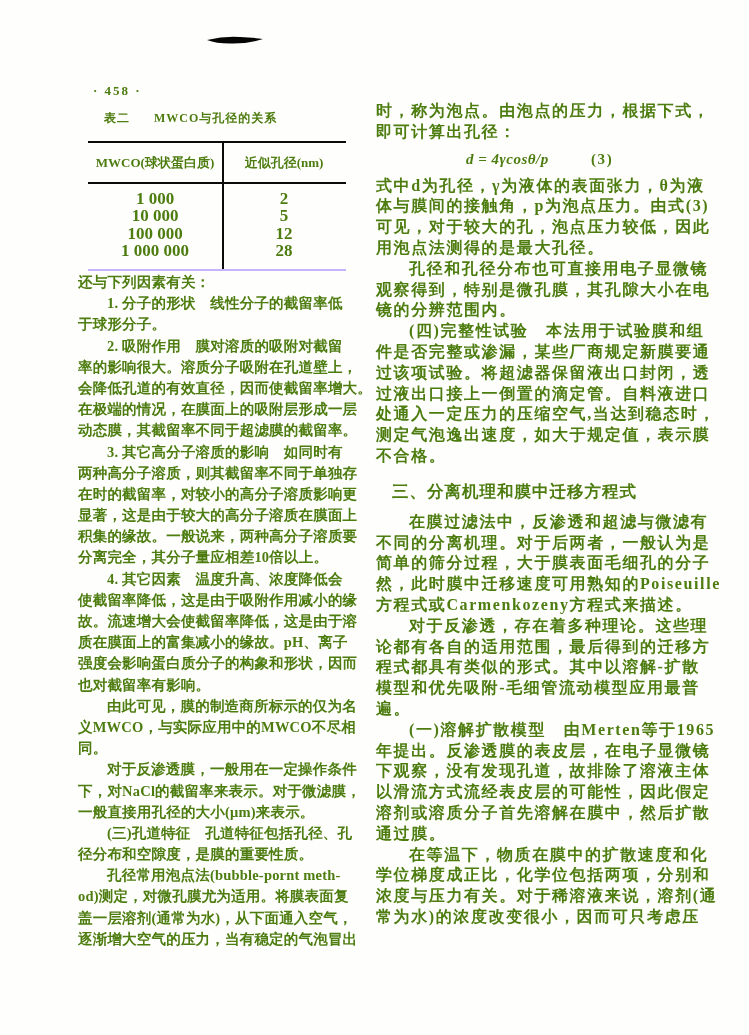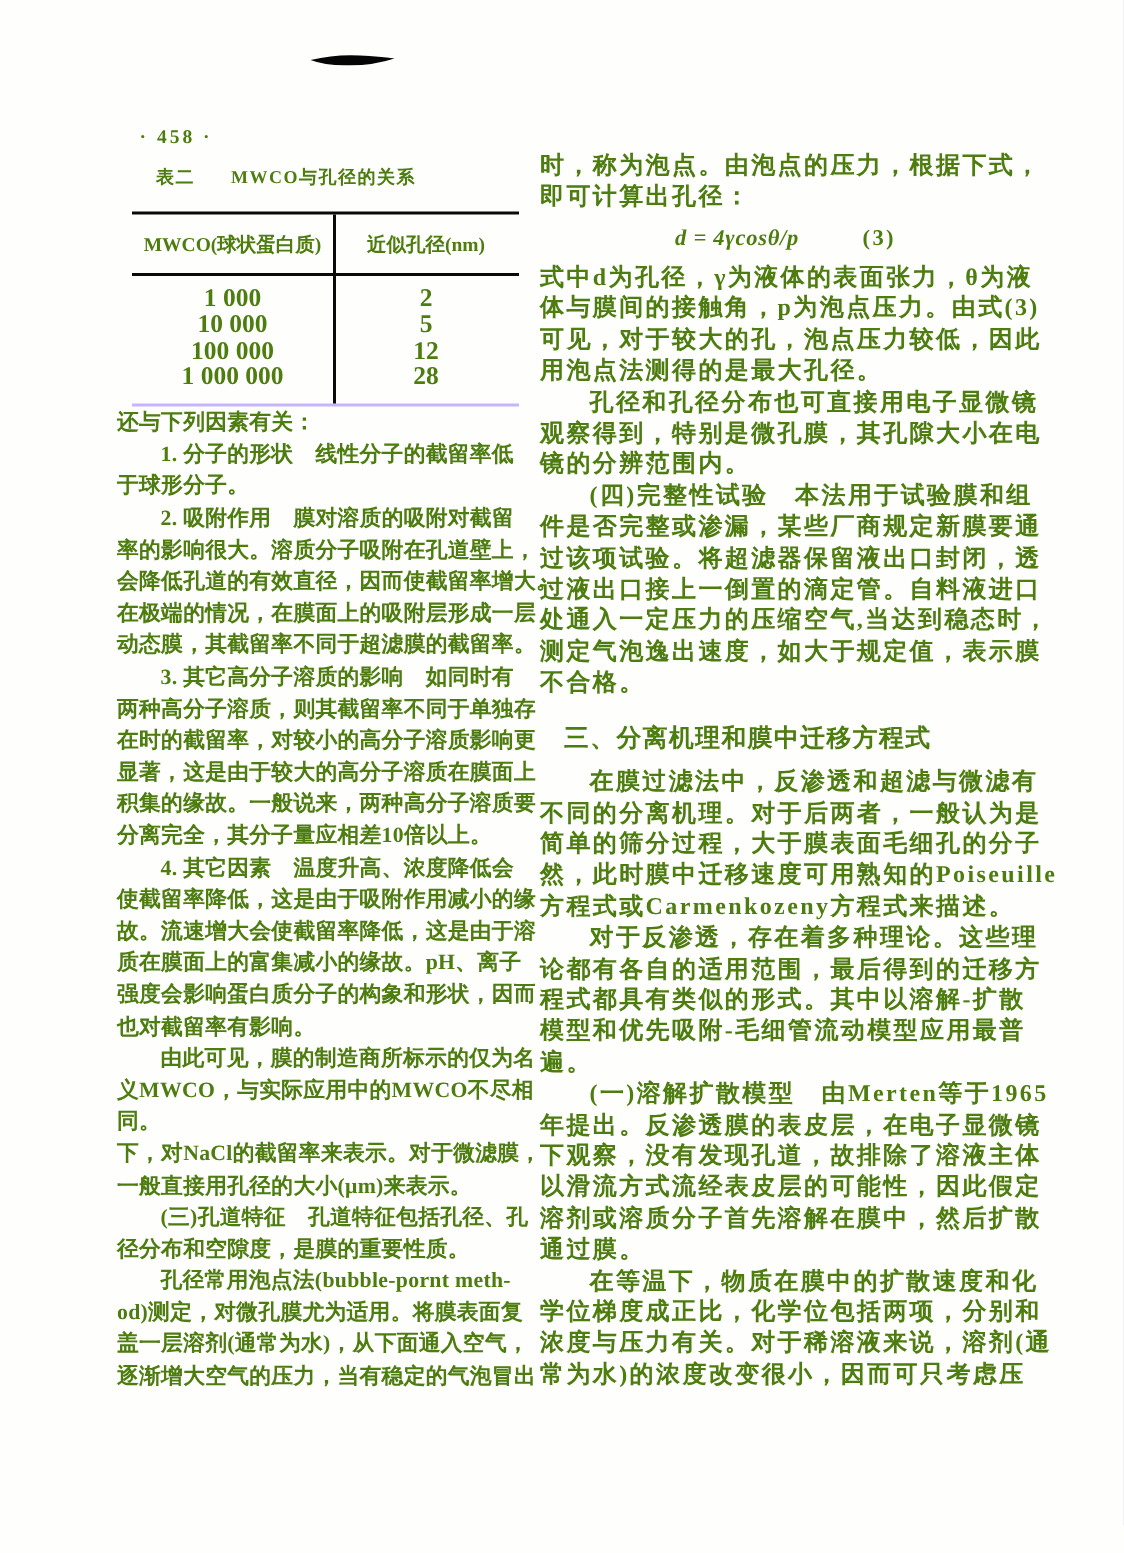--- a/index.html
+++ b/index.html
@@ -16,21 +16,21 @@
   .mtable{position:absolute;left:88px;top:141px;width:258px;
     border-top:2px solid #0a0a0a;border-bottom:2px solid #c4b5fd;}
   .vline{position:absolute;left:134px;top:0;bottom:0;width:2px;background:#0a0a0a;}
   .thead{display:flex;height:39px;align-items:center;border-bottom:2px solid #0a0a0a;font-size:13px;}
   .tbody{padding:6px 0 9px 0;}
   .trow{display:flex;height:17.5px;align-items:center;font-size:17px;}
   .c1{width:134px;text-align:center;}
   .c2{flex:1;text-align:center;}
   .col{position:absolute;white-space:nowrap;}
   .col-left{left:78px;top:272px;width:282px;font-size:14.5px;letter-spacing:0.2px;}
-  .col-right{left:360px;top:101px;width:340px;font-size:16px;letter-spacing:1.6px;}
+  .col-right{left:376px;top:101px;width:340px;font-size:16px;letter-spacing:1.6px;}
   .col-left .line{height:21.2px;line-height:21.2px;}
   .col-right .line{height:20.8px;line-height:20.8px;}
   .col-left .indent{padding-left:29px;}
   .col-right .indent{padding-left:33px;}
   .kai{}
   .sec-heading{font-size:16.5px;letter-spacing:1px;padding-left:16px;
     margin-top:14px;margin-bottom:9px;height:22px !important;line-height:22px !important;}
   .equation{position:relative;height:25px !important;line-height:25px !important;margin:4px 0;}
   .formula{position:absolute;left:90px;font-style:italic;letter-spacing:0.5px;font-size:15px;}
   .eqnum{position:absolute;left:215px;font-style:normal;font-size:15px;}
@@ -93,20 +93,21 @@
       <div class="line">分离完全，其分子量应相差10倍以上。</div>
       <div class="line indent"><span>4. </span><span class="kai">其它因素</span><span>　温度升高、浓度降低会</span></div>
       <div class="line">使截留率降低，这是由于吸附作用减小的缘</div>
       <div class="line">故。流速增大会使截留率降低，这是由于溶</div>
       <div class="line">质在膜面上的富集减小的缘故。pH、离子</div>
       <div class="line">强度会影响蛋白质分子的构象和形状，因而</div>
       <div class="line">也对截留率有影响。</div>
       <div class="line indent">由此可见，膜的制造商所标示的仅为名</div>
       <div class="line">义MWCO，与实际应用中的MWCO不尽相</div>
       <div class="line">同。</div>
+      <div class="line indent">对于反渗透膜，一般用在一定操作条件</div>
       <div class="line">下，对NaCl的截留率来表示。对于微滤膜，</div>
       <div class="line">一般直接用孔径的大小(μm)来表示。</div>
       <div class="line indent"><span class="kai">(三)孔道特征</span><span>　孔道特征包括孔径、孔</span></div>
       <div class="line">径分布和空隙度，是膜的重要性质。</div>
       <div class="line indent">孔径常用泡点法(bubble-pornt meth-</div>
       <div class="line">od)测定，对微孔膜尤为适用。将膜表面复</div>
       <div class="line">盖一层溶剂(通常为水)，从下面通入空气，</div>
       <div class="line">逐渐增大空气的压力，当有稳定的气泡冒出</div>
     </div>
   <div class="col col-right">

